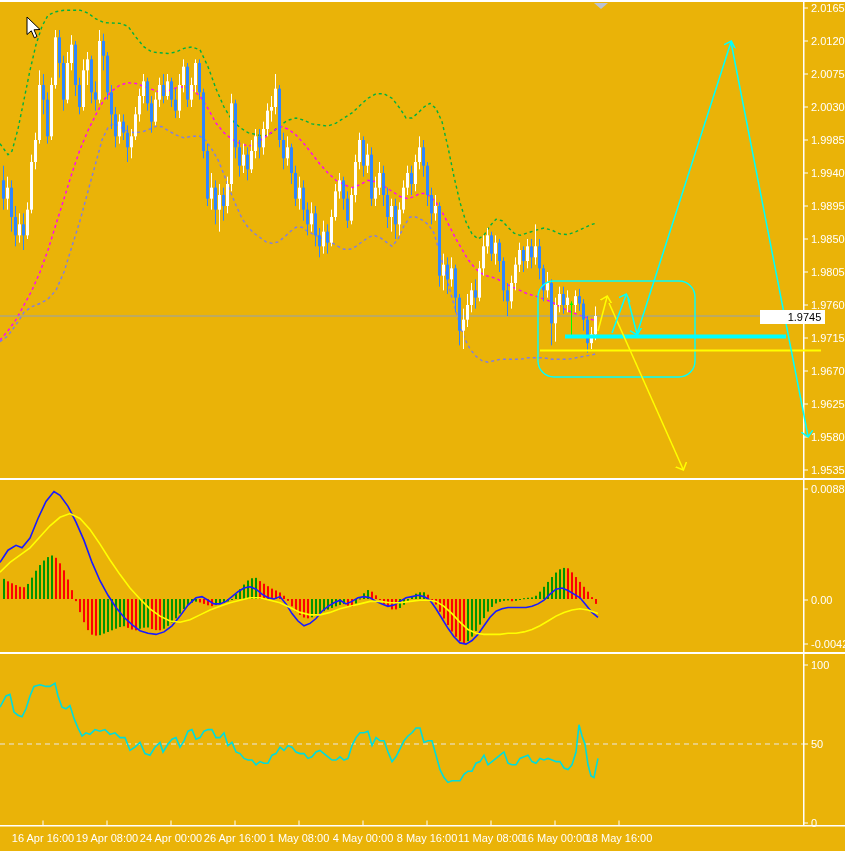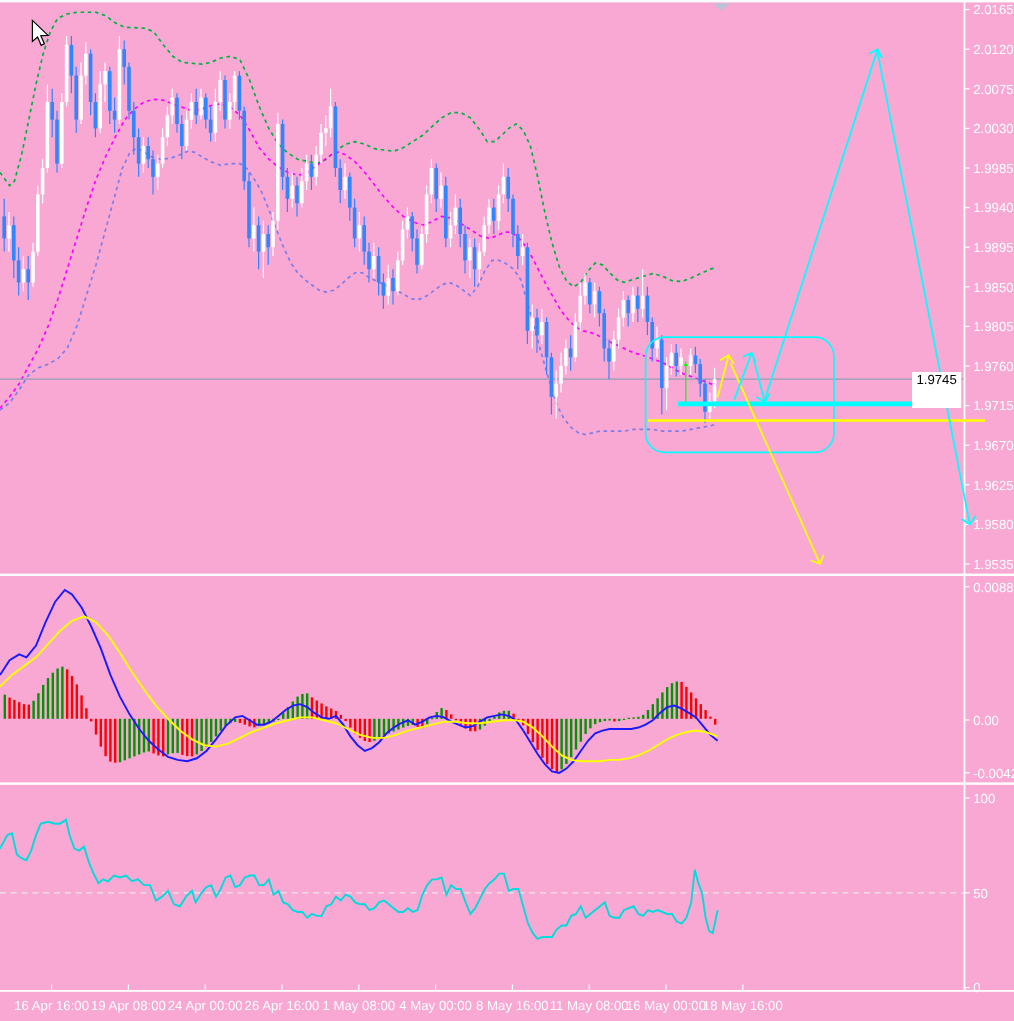--- a/index.html
+++ b/index.html
@@ -1,20 +1,20 @@
 <!DOCTYPE html>
 <html><head>
 <meta charset="utf-8">
 <style>
   html,body{margin:0;padding:0;background:#000;}
-  #stage{position:relative;width:845px;height:851px;background:#f9a8d4;overflow:hidden;
+  #stage{position:relative;width:845px;height:851px;background:#eab308;overflow:hidden;
          font-family:"Liberation Sans",sans-serif;}
   #chart-svg{position:absolute;left:0;top:0;}
-  #price-badge{position:absolute;left:760px;top:310px;width:41px;height:30px;background:#fff;
-               color:#000;font-size:11px;line-height:14px;text-align:center;}
+  #price-badge{position:absolute;left:760px;top:310px;width:41px;height:14px;background:#fff;
+               color:#000;font-size:11px;line-height:14px;text-align:center;padding-left:24px;}
   text{font-family:"Liberation Sans",sans-serif;font-size:11px;fill:#fff;}
 </style>
 </head>
 <body>
 <div id="stage">
 
 <svg id="chart-svg" width="845" height="851">
   <defs>
     <marker id="ah-c" markerUnits="userSpaceOnUse" markerWidth="16" markerHeight="16" refX="5" refY="6" orient="auto">
       <path d="M0,0 L6,6 L0,12" stroke="#00ffff" stroke-width="1.5" fill="none"></path>

